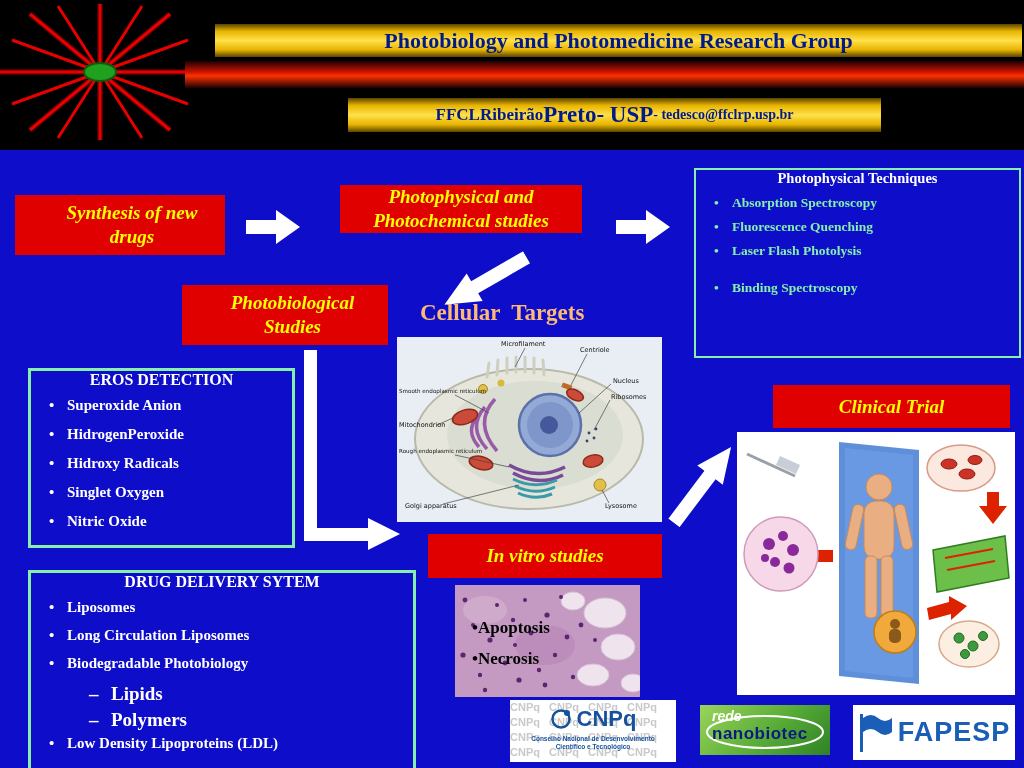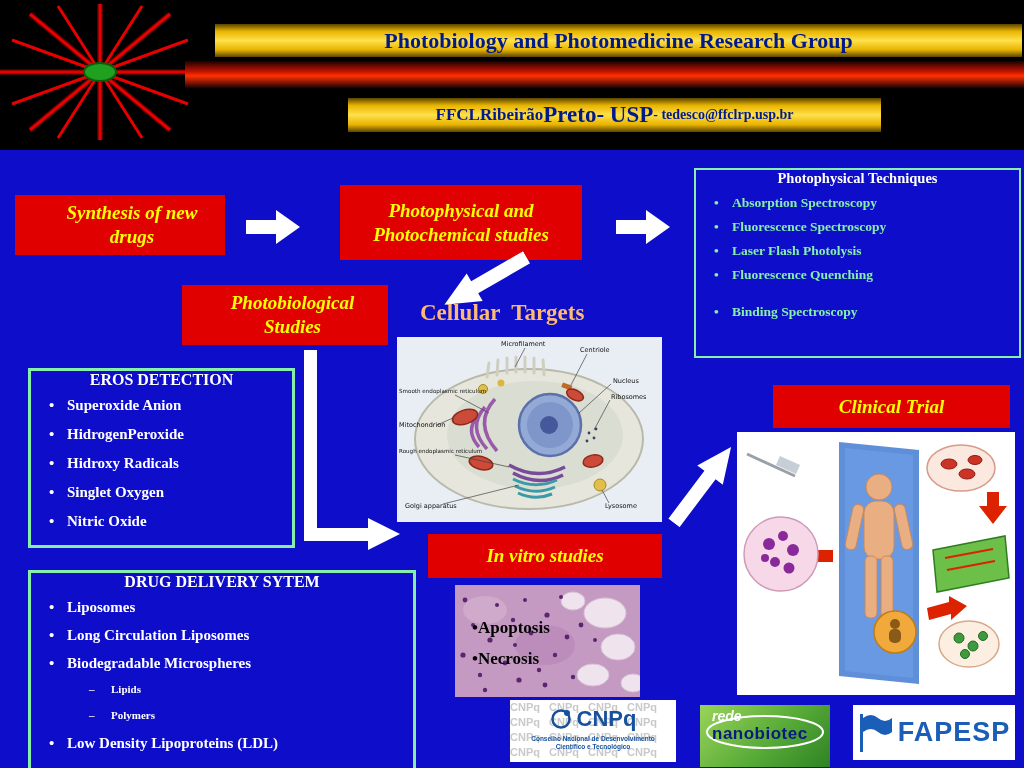--- a/index.html
+++ b/index.html
@@ -46,21 +46,21 @@
   .techniques li.gap { margin-top:13px; }
   
   .eros { left:28px; top:218px; width:267px; height:180px; }
   .eros .box-title { font-size:16px; }
   .eros li { font-size:15px; height:29px; }
   
   .drug { left:28px; top:420px; width:388px; height:210px; }
   .drug .box-title { font-size:16px; }
   .drug li { font-size:15px; height:28px; }
   ul.subs { list-style:none; }
-  ul.subs li { position:relative; padding-left:70px; font-weight:bold; font-size:11px; height:26px; }
+  ul.subs li { position:relative; padding-left:70px; font-weight:bold; font-size:19px; height:26px; }
   ul.subs li::before { content:"\2013"; position:absolute; left:48px; }
   
   .cellular-title {
     position:absolute; left:420px; top:150px; width:230px;
     color:#fdba74; font-weight:bold; font-size:23px; white-space:pre; text-align:left;
   }
   .results {
     position:absolute; left:472px; top:462px; color:#000;
     font-weight:bold; font-size:17px; line-height:31px; z-index:5;
   }
@@ -78,21 +78,21 @@
   .cnpq { left:510px; top:550px; width:166px; height:62px; background:#fff; }
   .cnpq-watermark {
     position:absolute; inset:0; color:#c9c9c9; font-family:"Liberation Sans",sans-serif;
     font-size:11px; font-weight:bold; line-height:15px; overflow:hidden; word-spacing:6px;
   }
   .cnpq-content { position:relative; text-align:center; padding-top:6px; }
   .cnpq-row { display:flex; align-items:center; justify-content:center; gap:5px; }
   .cnpq-name { color:#16519e; font-family:"Liberation Sans",sans-serif; font-weight:bold; font-size:22px; }
   .cnpq-desc { color:#16519e; font-family:"Liberation Sans",sans-serif; font-size:6.5px; font-weight:bold; line-height:8px; margin-top:3px; }
   .nano {
-    left:700px; top:555px; width:130px; height:62px;
+    left:700px; top:555px; width:130px; height:50px;
     background:linear-gradient(135deg,#9ad45a 0%,#57ab37 55%,#2f8224 100%);
   }
   .nano-swoosh { position:absolute; left:0; top:0; }
   .nano-text { position:relative; padding:4px 0 0 12px; font-family:"Liberation Sans",sans-serif; }
   .nano-rede { display:block; color:#ffffff; font-weight:bold; font-style:italic; font-size:14px; line-height:15px; }
   .nano-name { display:block; color:#0a1a7e; font-weight:bold; font-size:17px; line-height:20px; letter-spacing:0.5px; }
   .fapesp { left:853px; top:555px; width:162px; height:55px; background:#fff; display:flex; align-items:center; justify-content:center; gap:6px; }
   .fapesp-name { color:#1a5eb8; font-family:"Liberation Sans",sans-serif; font-weight:bold; font-size:27px; letter-spacing:1px; }
   svg text { user-select:none; }
 </style>
@@ -140,37 +140,36 @@
     <div class="redbox" style="left:15px;top:45px;width:210px;height:60px;padding-left:32px;">
       <span>Synthesis of new drugs</span>
     </div>
 
     <div class="arr" style="left:246px;top:58px;">
       <svg width="54" height="38" viewBox="0 0 54 38">
           <polygon points="0,12 30,12 30,2 54,19 30,36 30,26 0,26" fill="#ffffff"></polygon>
         </svg>
     </div>
 
-    <div class="redbox" style="left:340px;top:35px;width:242px;height:75px;">
+    <div class="redbox" style="left:340px;top:35px;width:242px;height:48px;">
       <span>Photophysical and Photochemical studies</span>
     </div>
 
     <div class="arr" style="left:616px;top:58px;">
       <svg width="54" height="38" viewBox="0 0 54 38">
           <polygon points="0,12 30,12 30,2 54,19 30,36 30,26 0,26" fill="#ffffff"></polygon>
         </svg>
     </div>
 
     <div class="bluebox techniques">
       <div class="box-title">Photophysical Techniques</div>
       <ul class="bullets">
         <li>Absorption Spectroscopy</li>
-        <li>Fluorescence Spectroscopy</li>
+        <li>Fluorescence Quenching</li>
         <li>Laser Flash Photolysis</li>
-        <li>Fluorescence Quenching</li>
         <li class="gap">Binding Spectroscopy</li>
       </ul>
     </div>
 
     <div class="redbox" style="left:182px;top:135px;width:206px;height:60px;padding-left:23px;">
       <span>Photobiological Studies</span>
     </div>
 
     <div class="arr arr-diag" style="left:430px;top:100px;width:110px;height:60px;">
       <svg width="95" height="34" viewBox="0 0 95 34" style="position:absolute;left:8px;top:14px;">
@@ -268,21 +267,21 @@
         <rect x="6" y="178" width="64" height="13" fill="#ffffff"></rect>
         <polygon points="70,168 102,184 70,200" fill="#ffffff"></polygon>
       </svg>
     </div>
 
     <div class="bluebox drug">
       <div class="box-title">DRUG DELIVERY SYTEM</div>
       <ul class="bullets">
         <li>Liposomes</li>
         <li>Long Circulation Liposomes</li>
-        <li>Biodegradable Microspheres</li>
+        <li>Biodegradable Photobiology</li>
       </ul>
       <ul class="subs">
         <li>Lipids</li>
         <li>Polymers</li>
       </ul>
       <ul class="bullets" style="margin-top:0;">
         <li>Low Density Lipoproteins (LDL)</li>
       </ul>
     </div>
 

